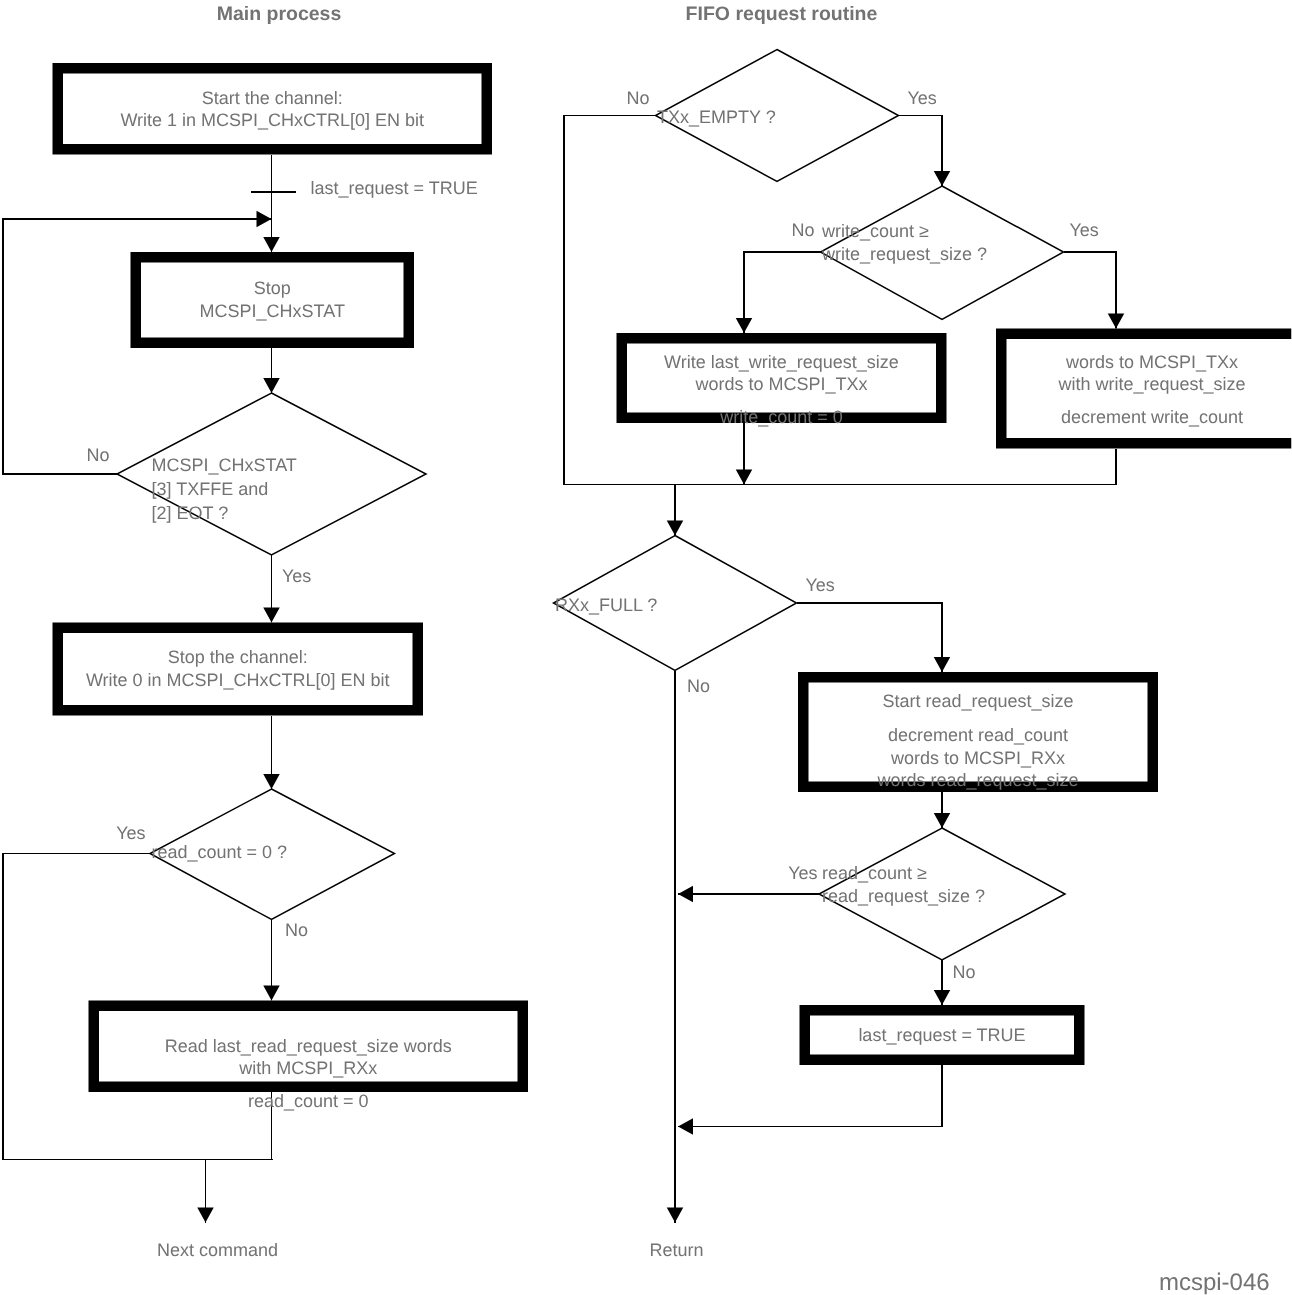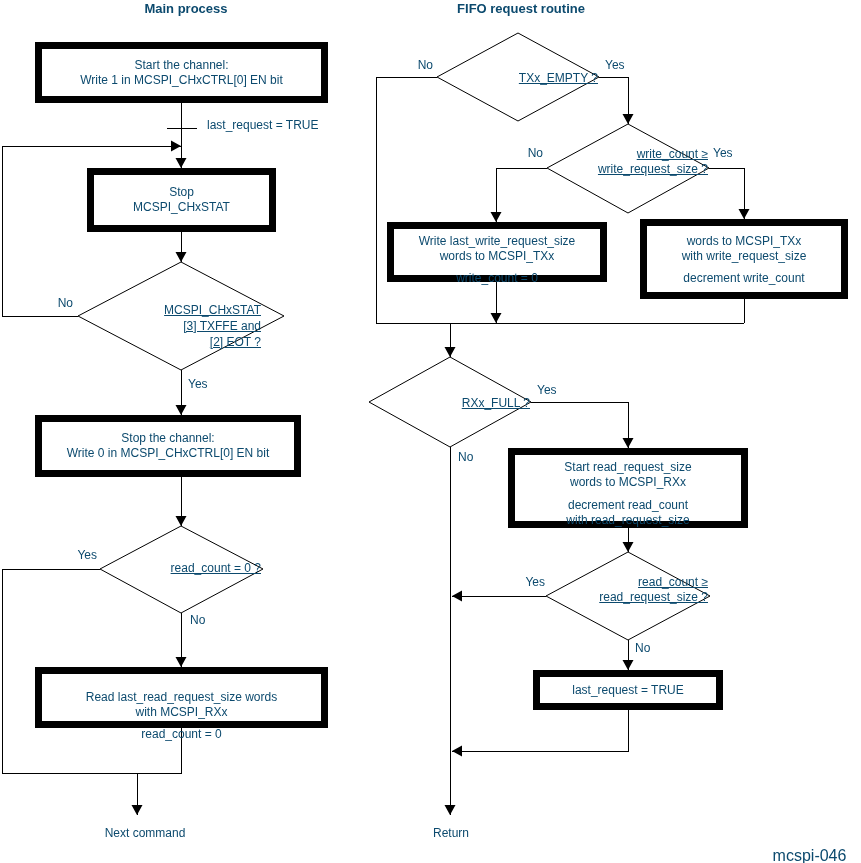--- a/index.html
+++ b/index.html
@@ -2,21 +2,21 @@
 <html><head>
 <meta charset="utf-8">
 <style>
   html,body{margin:0;padding:0;background:#ffffff;}
   .canvas{
     position:relative;
     width:861px;height:863px;
     background:#ffffff;
     font-family:"Liberation Sans","DejaVu Sans",sans-serif;
     font-size:12px;
-    color:#0c4a6e;
+    color:#737373;
     overflow:hidden;
   }
   svg.layer{position:absolute;left:0;top:0;}
   .title{
     position:absolute;
     font-weight:bold;
     font-size:13px;
     text-align:center;
     white-space:nowrap;
   }
@@ -24,30 +24,29 @@
     position:absolute;
     border:7px solid #000000;
     background:#fff;
     box-sizing:border-box;
     display:flex;
     flex-direction:column;
     justify-content:center;
     text-align:center;
     line-height:15px;
   }
-  .box.top{justify-content:flex-start;}
+  .box.top{justify-content:flex-start;margin-left:24px;}
   .box .ln{display:block;white-space:nowrap;}
   .gap7{margin-top:7px;}
   .gap8{margin-top:8px;}
   .dtext{
     position:absolute;
-    text-align:right;
+    text-align:left;
     line-height:15px;
     white-space:nowrap;
-    text-decoration:underline;
   }
   .lbl{
     position:absolute;
     white-space:nowrap;
     line-height:13px;
   }
   .lbl.r{text-align:right;}
   .exit{
     position:absolute;
     text-align:center;
@@ -136,21 +135,21 @@
   </div>
 
   <div class="dtext" style="left:101px;top:302px;width:160px;line-height:16px">
     <span class="ln" style="display:block">MCSPI_CHxSTAT</span>
     <span class="ln" style="display:block">[3] TXFFE and</span>
     <span class="ln" style="display:block">[2] EOT ?</span>
   </div>
   <div class="lbl r" style="left:33px;top:297px;width:40px">No</div>
   <div class="lbl" style="left:188px;top:378px">Yes</div>
 
-  <div class="box" style="left:35px;top:415px;width:266px;height:62px">
+  <div class="box" style="left:35px;top:415px;width:247px;height:62px">
     <span class="ln">Stop the channel:</span>
     <span class="ln">Write 0 in MCSPI_CHxCTRL[0] EN bit</span>
   </div>
 
   <div class="dtext" style="left:101px;top:561px;width:160px">read_count = 0 ?</div>
   <div class="lbl r" style="left:57px;top:549px;width:40px">Yes</div>
   <div class="lbl" style="left:190px;top:614px">No</div>
 
   <div class="box top" style="left:35px;top:667px;width:293px;height:61px;padding-top:16px">
     <span class="ln">Read last_read_request_size words</span>
@@ -182,23 +181,23 @@
     <span class="ln">with write_request_size</span>
     <span class="ln gap7">decrement write_count</span>
   </div>
 
   <div class="dtext" style="left:370px;top:396px;width:160px">RXx_FULL ?</div>
   <div class="lbl" style="left:537px;top:384px">Yes</div>
   <div class="lbl" style="left:458px;top:451px">No</div>
 
   <div class="box top" style="left:508px;top:448px;width:240px;height:80px;padding-top:5px">
     <span class="ln">Start read_request_size</span>
+    <span class="ln gap8">decrement read_count</span>
     <span class="ln">words to MCSPI_RXx</span>
-    <span class="ln gap8">decrement read_count</span>
-    <span class="ln">with read_request_size</span>
+    <span class="ln">words read_request_size</span>
   </div>
 
   <div class="dtext" style="left:548px;top:575px;width:160px">
     <span class="ln" style="display:block">read_count ≥</span>
     <span class="ln" style="display:block">read_request_size ?</span>
   </div>
   <div class="lbl r" style="left:505px;top:576px;width:40px">Yes</div>
   <div class="lbl" style="left:635px;top:642px">No</div>
 
   <div class="box" style="left:533px;top:670px;width:190px;height:40px">

